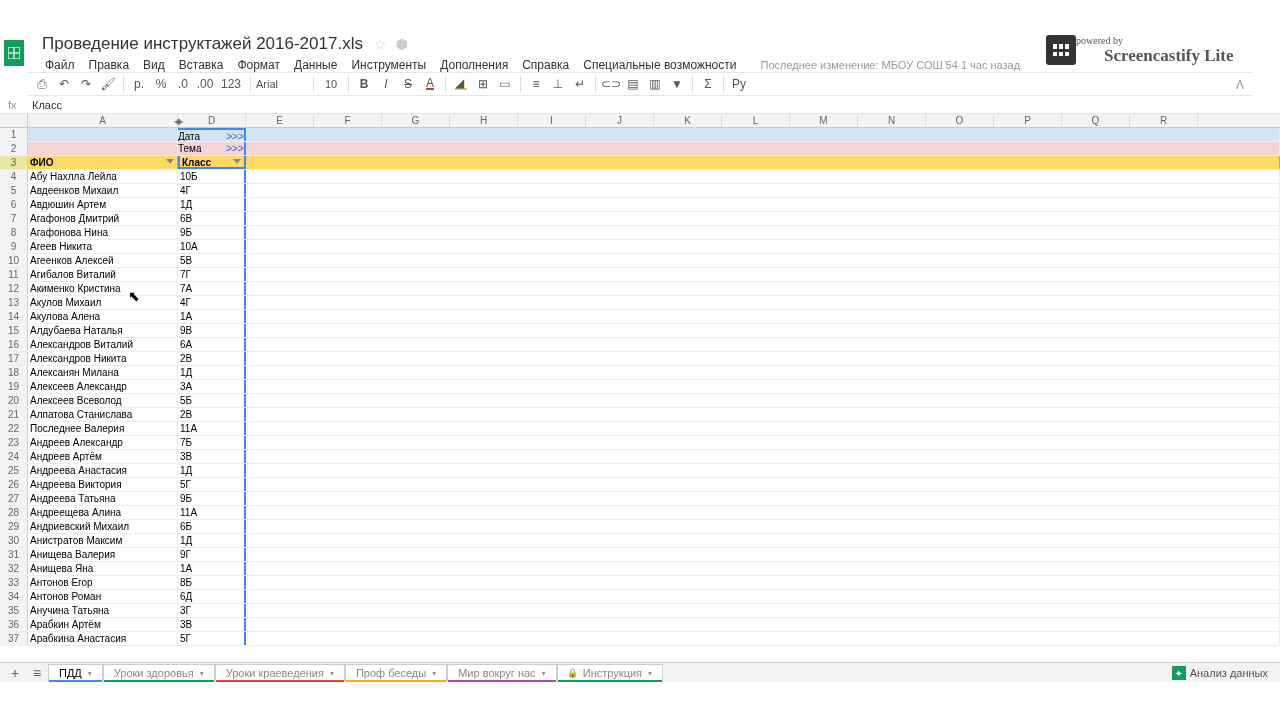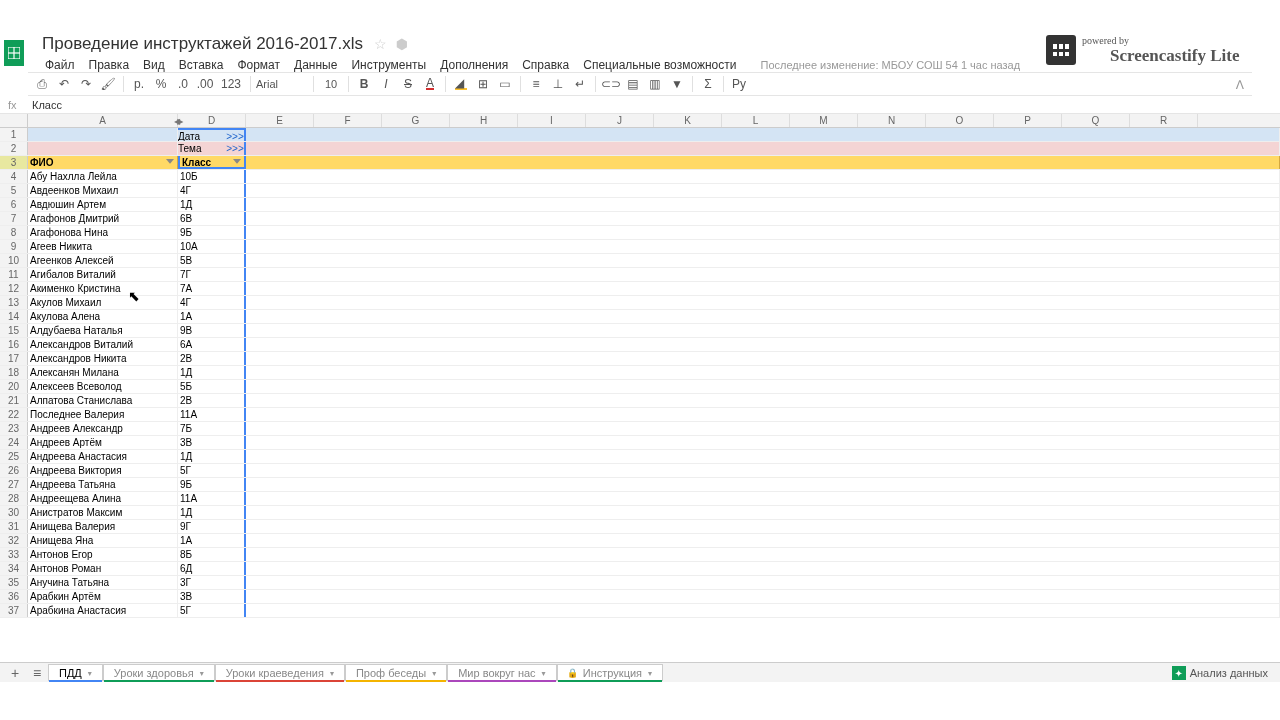--- a/index.html
+++ b/index.html
@@ -67,21 +67,21 @@
 .tab-btn { width: 22px; text-align: center; color: #666; font-size: 14px; line-height: 20px; }
 .tab { padding: 2px 10px; background: #fff; border: 1px solid #ccc; border-bottom: none; margin-right: 0; display: flex; align-items: center; gap: 4px; position: relative; }
 .tab.inactive { color: #888; }
 .tab-underline { position: absolute; left: 0; right: 0; bottom: -1px; height: 2px; }
 .lock-icon { font-size: 9px; color: #888; }
 .tab-dd { font-size: 8px; color: #999; margin-left: 2px; }
 
 .analyze { position: absolute; right: 12px; bottom: 40px; font-size: 11px; color: #555; display: flex; align-items: center; gap: 4px; }
 .analyze-icon { width: 14px; height: 14px; background: #0f9d58; display: flex; align-items: center; justify-content: center; color: #fff; font-size: 10px; }
 
-.brand { position: absolute; right: 4px; top: 30px; width: 230px; height: 40px; display: flex; align-items: center; gap: 6px; }
+.brand { position: absolute; right: 4px; top: 30px; width: 230px; height: 40px; display: flex; align-items: center; }
 .brand-logo { width: 30px; height: 30px; background: #333; border-radius: 3px; display: flex; align-items: center; justify-content: center; }
 .brand-logo-inner { display: flex; gap: 2px; }
 .brand-logo-inner div { width: 4px; height: 18px; background: #fff; border-radius: 1px; display: flex; flex-direction: column; justify-content: space-between; }
 .brand-logo-inner div span { width: 4px; height: 3px; background: #333; }
 .brand-txt { font-family: Georgia, serif; color: #555; }
 .brand-top { font-size: 10px; }
 .brand-bot { font-size: 17px; font-weight: bold; letter-spacing: 0; margin-left: 28px; }
 </style>
 </head>
 <body>
@@ -300,20 +300,26 @@
         <div class="cell cell-D col-D-border">2В</div>
         <div class="cell cell-rest"></div>
       </div>
       <div class="row">
         <div class="row-hdr">18</div>
         <div class="cell cell-A">Алексанян Милана</div>
         <div class="cell cell-D col-D-border">1Д</div>
         <div class="cell cell-rest"></div>
       </div>
       <div class="row">
+        <div class="row-hdr">19</div>
+        <div class="cell cell-A">Алексеев Александр</div>
+        <div class="cell cell-D col-D-border">3А</div>
+        <div class="cell cell-rest"></div>
+      </div>
+      <div class="row">
         <div class="row-hdr">20</div>
         <div class="cell cell-A">Алексеев Всеволод</div>
         <div class="cell cell-D col-D-border">5Б</div>
         <div class="cell cell-rest"></div>
       </div>
       <div class="row">
         <div class="row-hdr">21</div>
         <div class="cell cell-A">Алпатова Станислава</div>
         <div class="cell cell-D col-D-border">2В</div>
         <div class="cell cell-rest"></div>
@@ -351,20 +357,26 @@
       <div class="row">
         <div class="row-hdr">27</div>
         <div class="cell cell-A">Андреева Татьяна</div>
         <div class="cell cell-D col-D-border">9Б</div>
         <div class="cell cell-rest"></div>
       </div>
       <div class="row">
         <div class="row-hdr">28</div>
         <div class="cell cell-A">Андреещева Алина</div>
         <div class="cell cell-D col-D-border">11А</div>
+        <div class="cell cell-rest"></div>
+      </div>
+      <div class="row">
+        <div class="row-hdr">29</div>
+        <div class="cell cell-A">Андриевский Михаил</div>
+        <div class="cell cell-D col-D-border">6Б</div>
         <div class="cell cell-rest"></div>
       </div>
       <div class="row">
         <div class="row-hdr">30</div>
         <div class="cell cell-A">Анистратов Максим</div>
         <div class="cell cell-D col-D-border">1Д</div>
         <div class="cell cell-rest"></div>
       </div>
       <div class="row">
         <div class="row-hdr">31</div>

